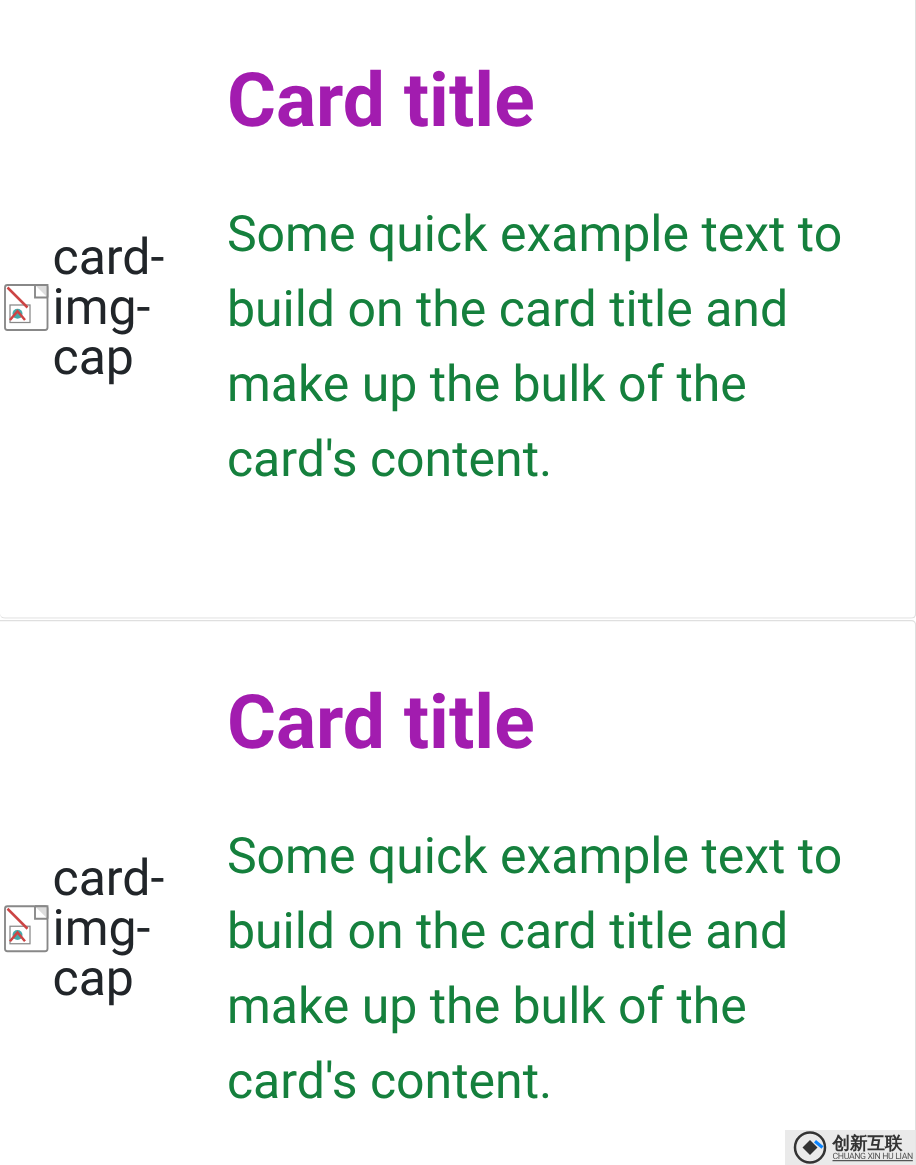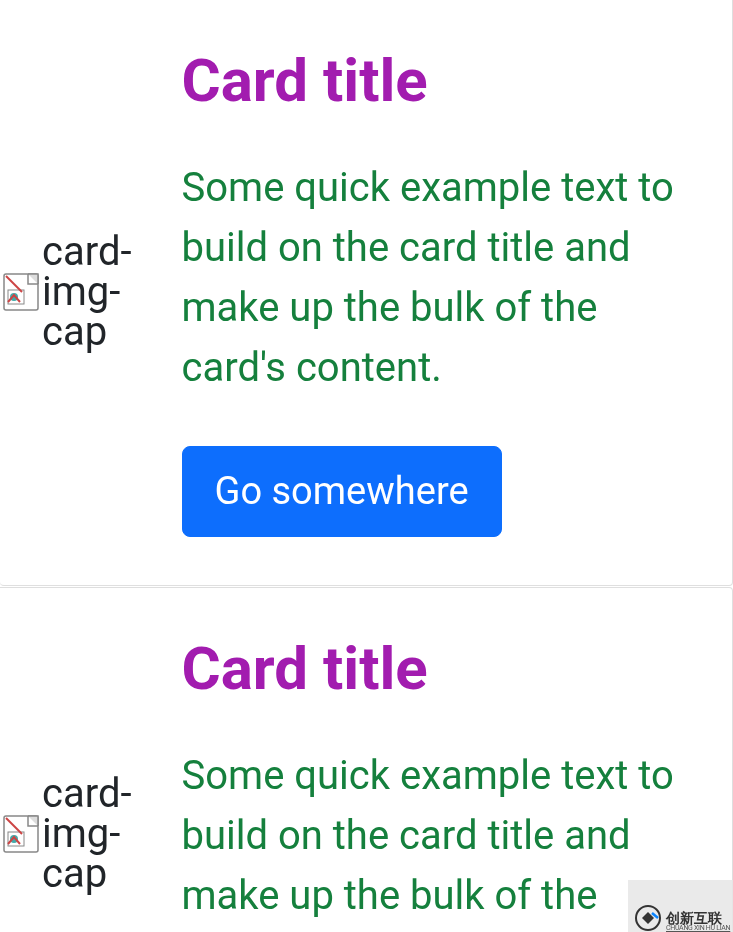--- a/index.html
+++ b/index.html
@@ -82,24 +82,24 @@
       line-height: 1.3;
       border-radius: 8px;
       text-decoration: none;
       cursor: pointer;
     }
     .watermark {
       position: absolute;
       right: 0;
       bottom: 0;
       width: 105px;
-      height: 52px;
+      height: 28px;
       background: rgba(230,230,230,0.85);
       display: flex;
-      align-items: flex-end;
+      align-items: center;
       padding-left: 6px;
       gap: 4px;
     }
     .watermark-icon {
       width: 28px;
       height: 28px;
       flex-shrink: 0;
     }
     .watermark-text {
       display: flex;
@@ -132,21 +132,20 @@
         <rect x="6" y="18" width="16" height="14" fill="none" stroke="#888" stroke-width="1"></rect>
         <polyline points="6,30 12,23 18,30" fill="none" stroke="#c44" stroke-width="2"></polyline>
         <line x1="4" y1="4" x2="20" y2="20" stroke="#c44" stroke-width="2"></line>
       </svg>
     </span>
     <span class="broken-img-alt">card-img-cap</span>
   </div>
   <div class="card-body">
     <h5 class="card-title">Card title</h5>
     <p class="card-text">Some quick example text to build on the card title and make up the bulk of the card's content.</p>
-    <a href="#" class="btn">Go somewhere</a>
   </div>
 </div>
 
 <div class="card card-2">
   <div class="broken-img">
     <span class="broken-img-icon">
       <svg width="38" height="40" viewBox="0 0 38 40">
         <rect x="2" y="2" width="34" height="36" rx="2" fill="#fff" stroke="#888" stroke-width="1.5"></rect>
         <polyline points="26,2 36,2 36,12" fill="#ddd" stroke="#888" stroke-width="1.5"></polyline>
         <polyline points="26,2 26,12 36,12" fill="none" stroke="#888" stroke-width="1.5"></polyline>

